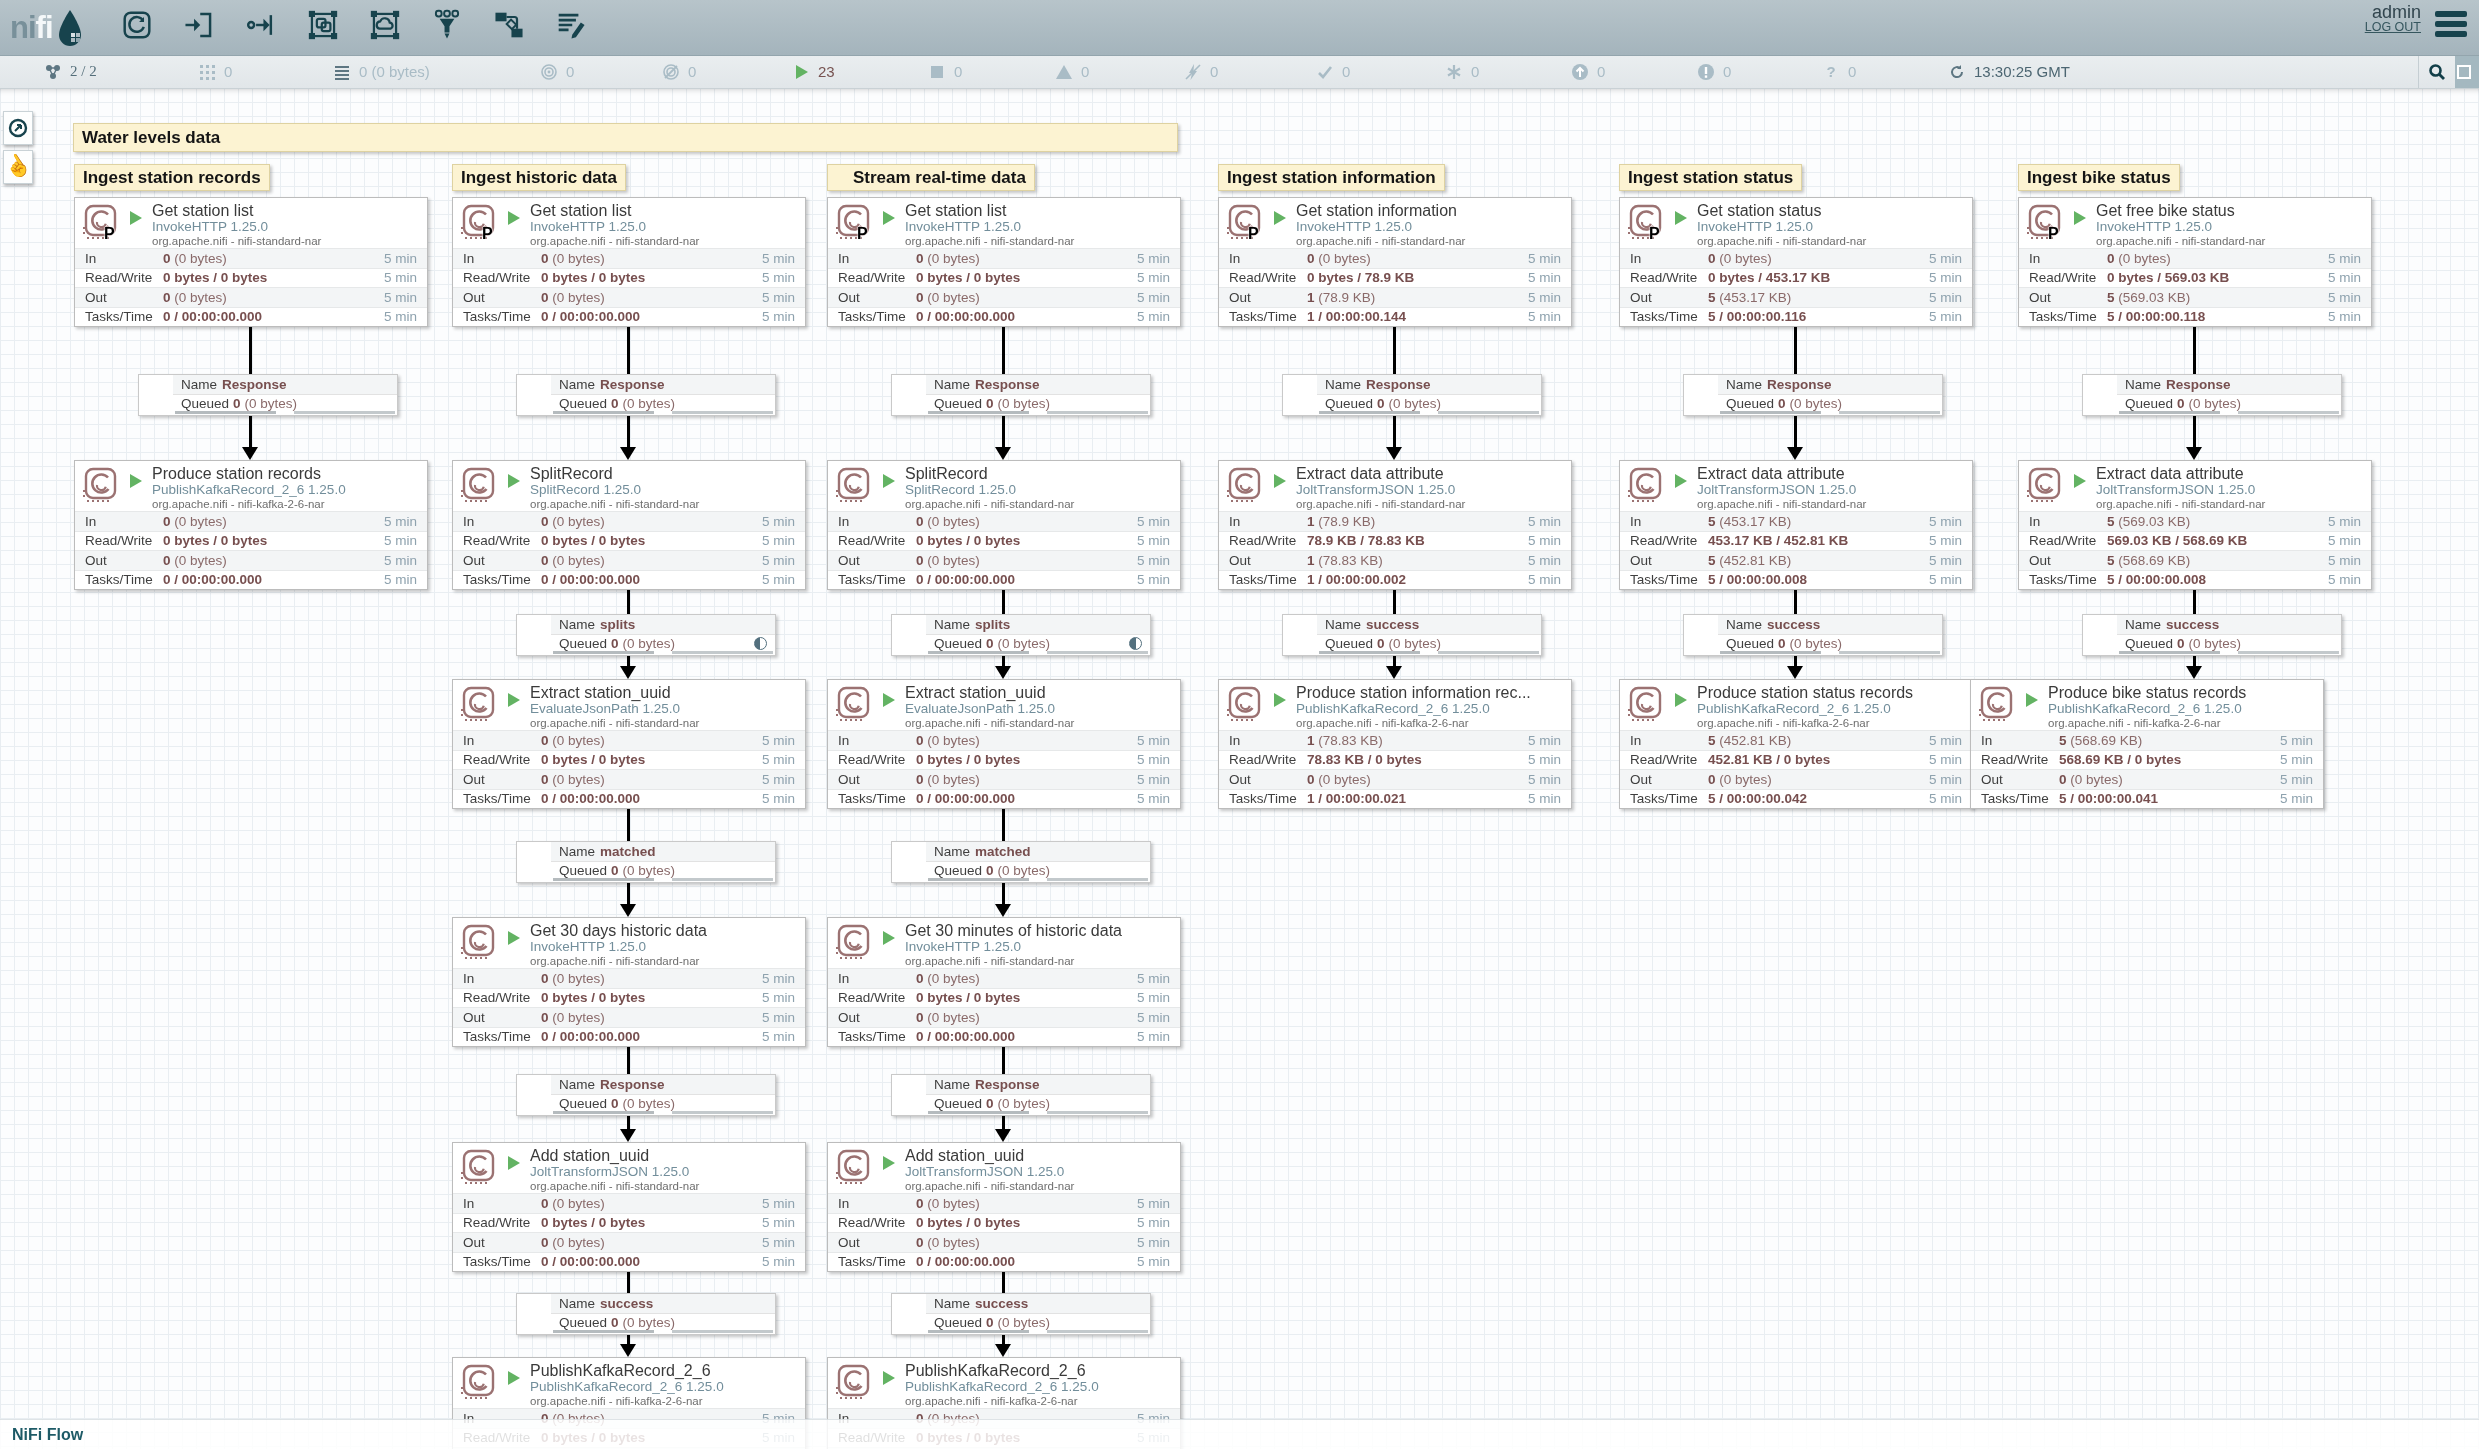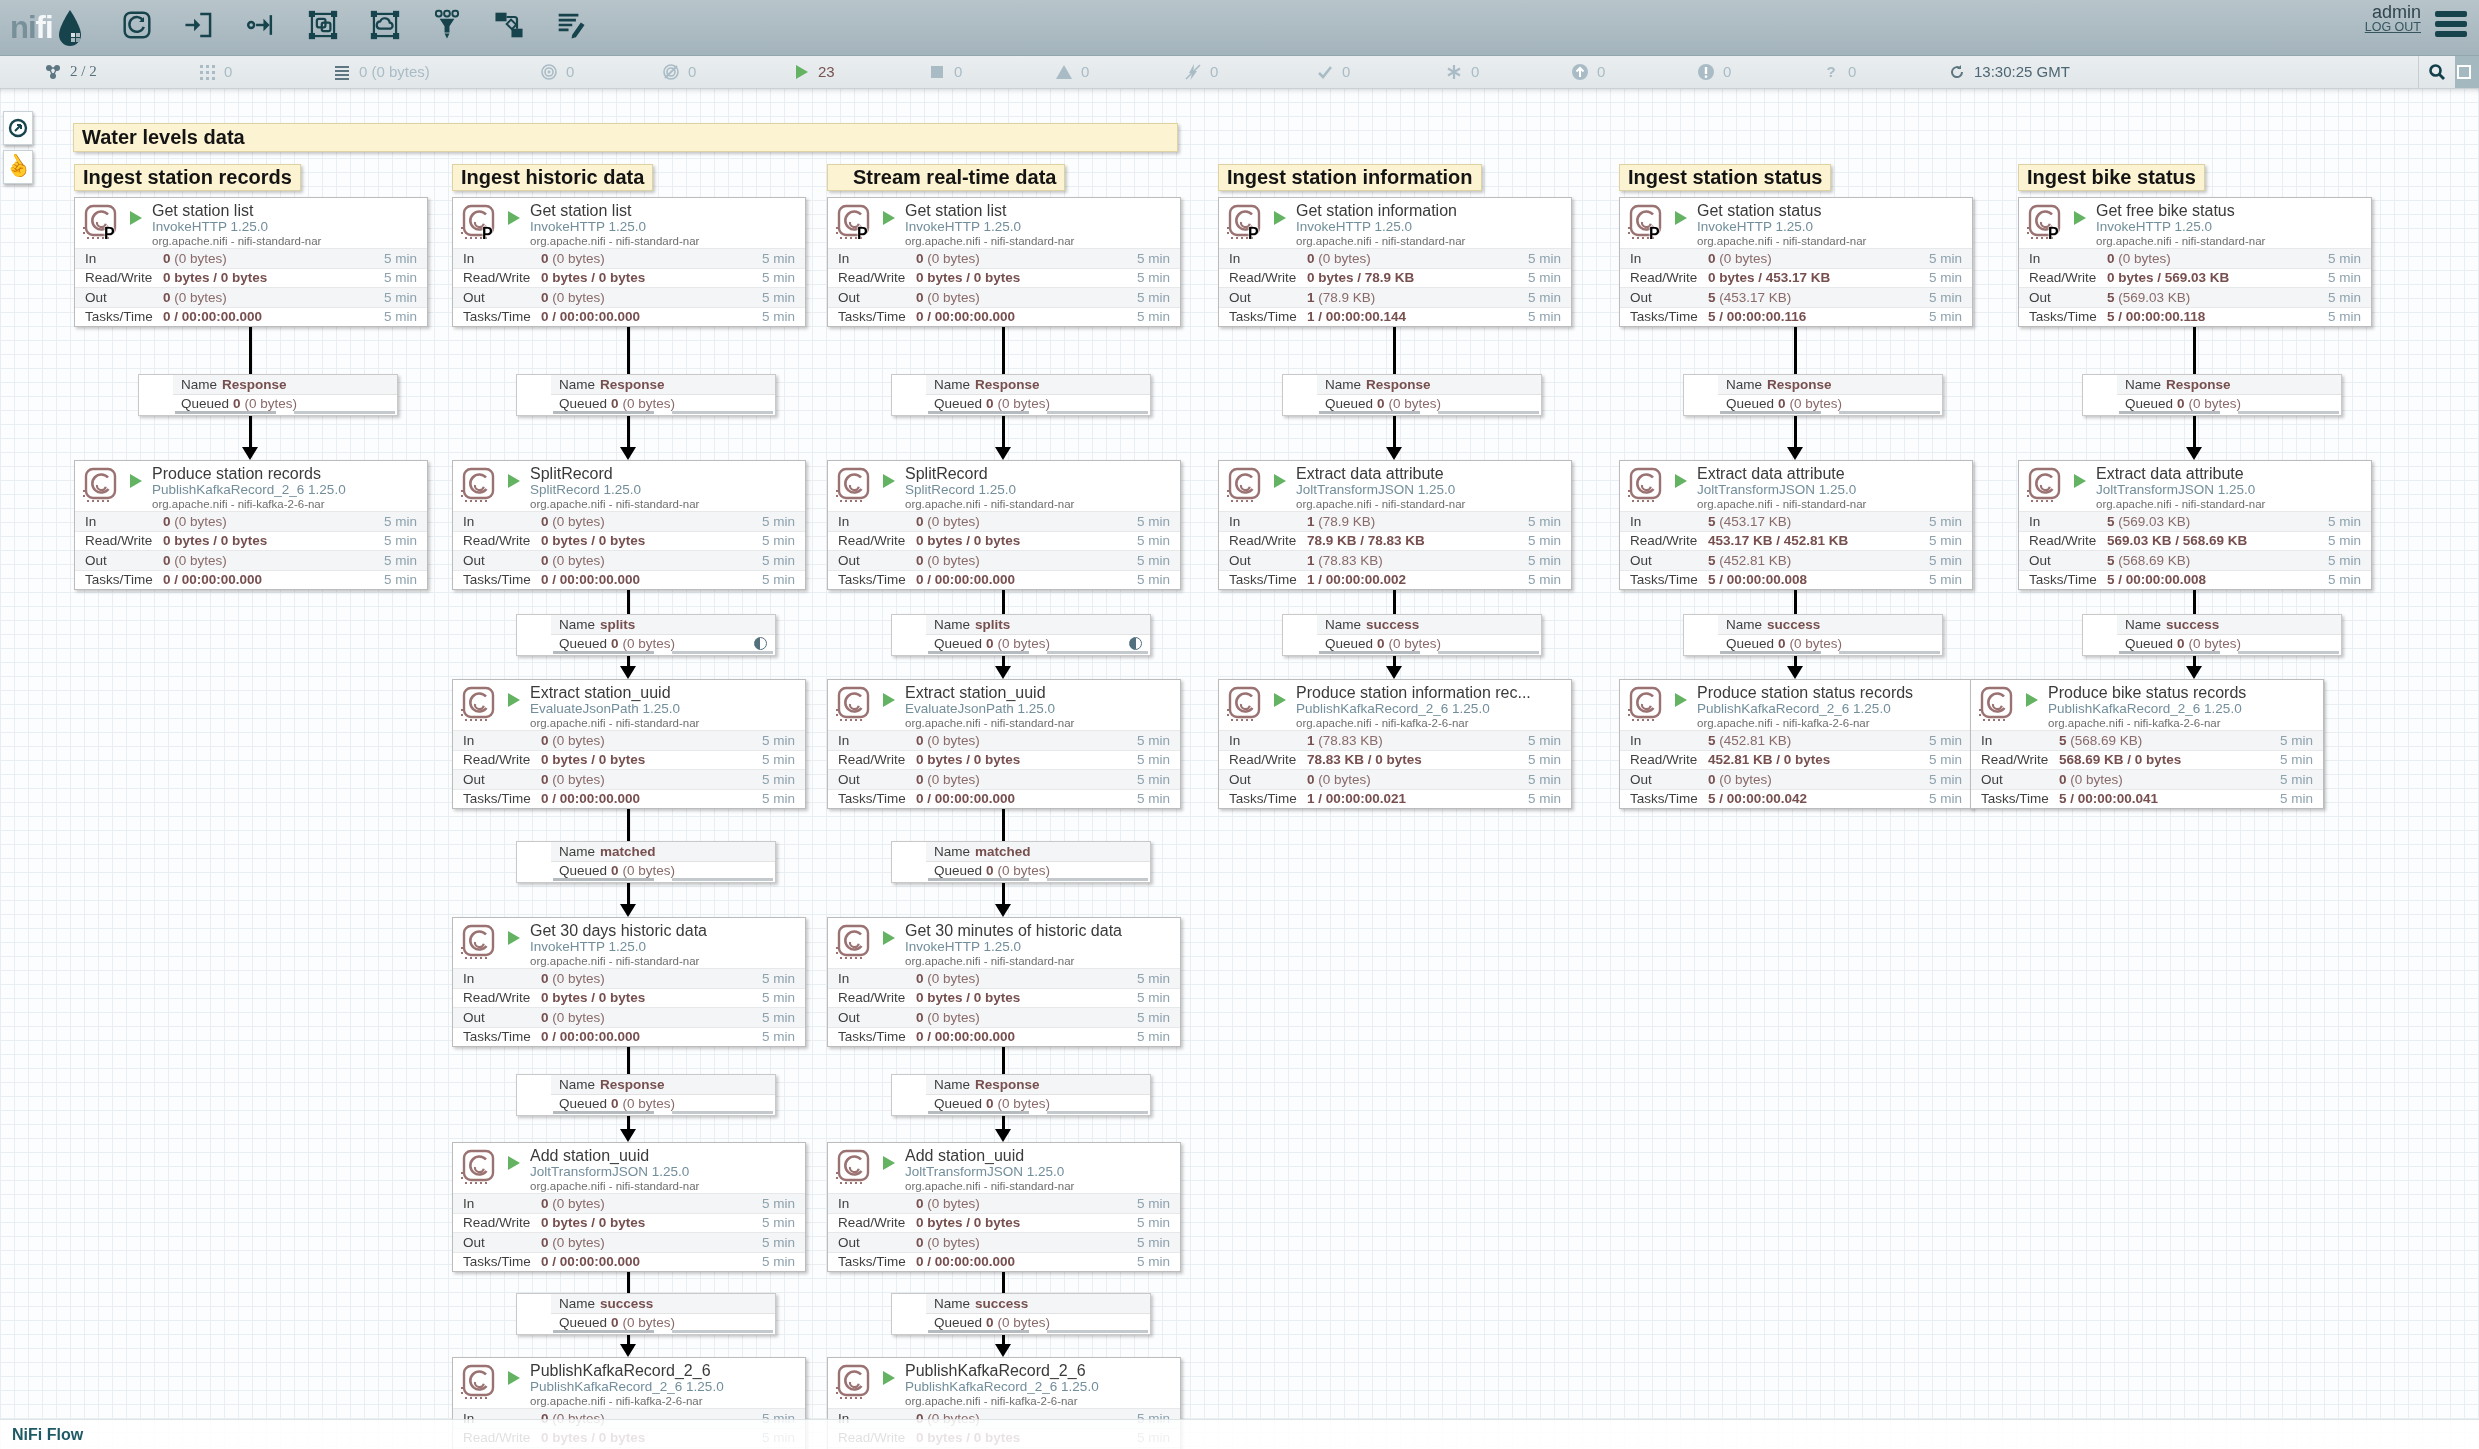--- a/index.html
+++ b/index.html
@@ -47,21 +47,21 @@
           background-size:14px 14px;
           box-shadow:inset 0 7px 7px -7px rgba(0,0,0,.3);}
 
   .palette-btn{position:absolute;left:3px;width:28px;height:32px;background:#fdfefe;
                border:1px solid #c9d2d6;box-shadow:1px 2px 3px rgba(0,0,0,.3);
                display:flex;align-items:center;justify-content:center;z-index:6;cursor:pointer;}
   .hand-glyph{font-size:21px;color:#17434d;transform:rotate(-32deg);display:inline-block;}
 
   .glabel,.clabel{position:absolute;background:#fcf3d2;border:1px solid #ded2a1;
                   box-shadow:2px 2px 3px rgba(0,0,0,.22);display:flex;align-items:center;
-                  padding:0 8px;font-weight:bold;font-size:20px;color:#141414;
+                  padding:0 8px;font-weight:bold;font-size:17px;color:#141414;
                   white-space:nowrap;z-index:3;box-sizing:border-box;cursor:pointer;}
   .glabel{height:29px;}
   .clabel{height:27px;}
 
   
   .proc{position:absolute;width:352px;background:#fff;border:1px solid #bcbcbc;
         box-shadow:2px 2px 3px rgba(0,0,0,.22);z-index:3;box-sizing:content-box;cursor:pointer;}
   .proc-head{position:relative;height:50px;}
   .proc-ic{position:absolute;left:6px;top:5px;}
   .pbadge{position:absolute;left:29px;top:27px;font-weight:bold;font-size:16px;color:#000;

